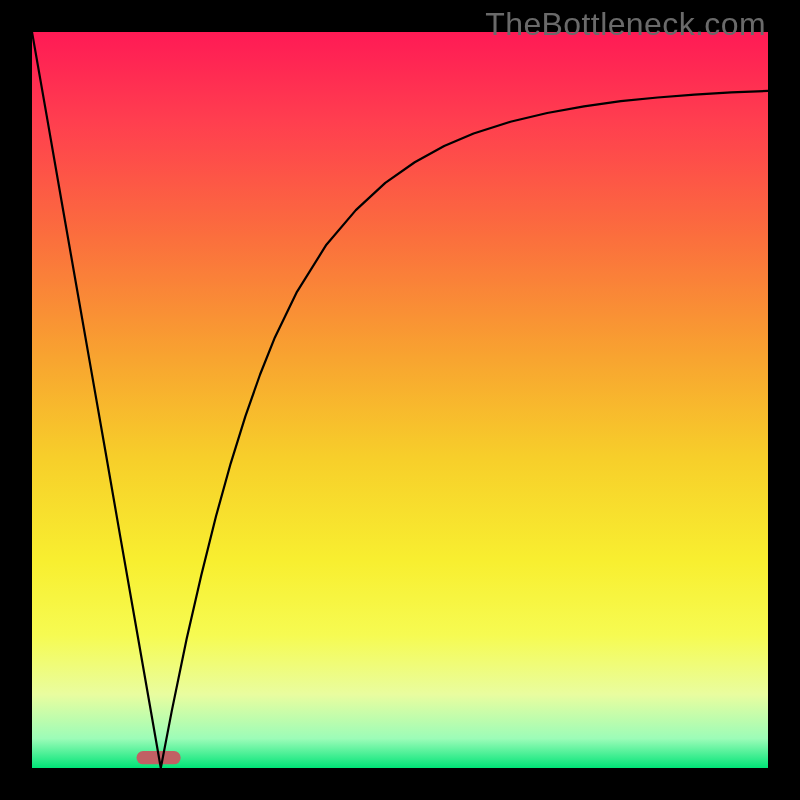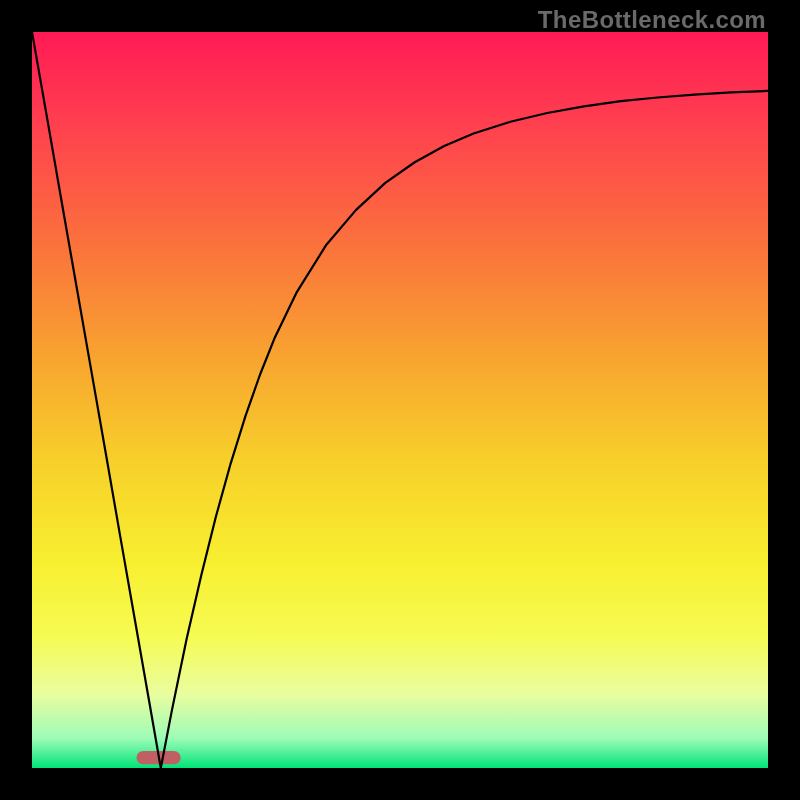--- a/index.html
+++ b/index.html
@@ -23,23 +23,23 @@
     position: absolute;
     left: 0;
     top: 0;
     width: 736px;
     height: 736px;
   }
   .watermark {
     position: absolute;
     top: 6px;
     right: 34px;
-    font-size: 24px;
+    font-size: 32px;
     color: #6a6a6a;
-    font-weight: 700;
+    font-weight: 400;
     letter-spacing: 0.4px;
     font-family: Arial, Helvetica, sans-serif;
   }
 </style>
 </head>
 <body>
 
 <div class="frame">
   <svg class="plot" viewBox="0 0 736 736">
     <defs>

